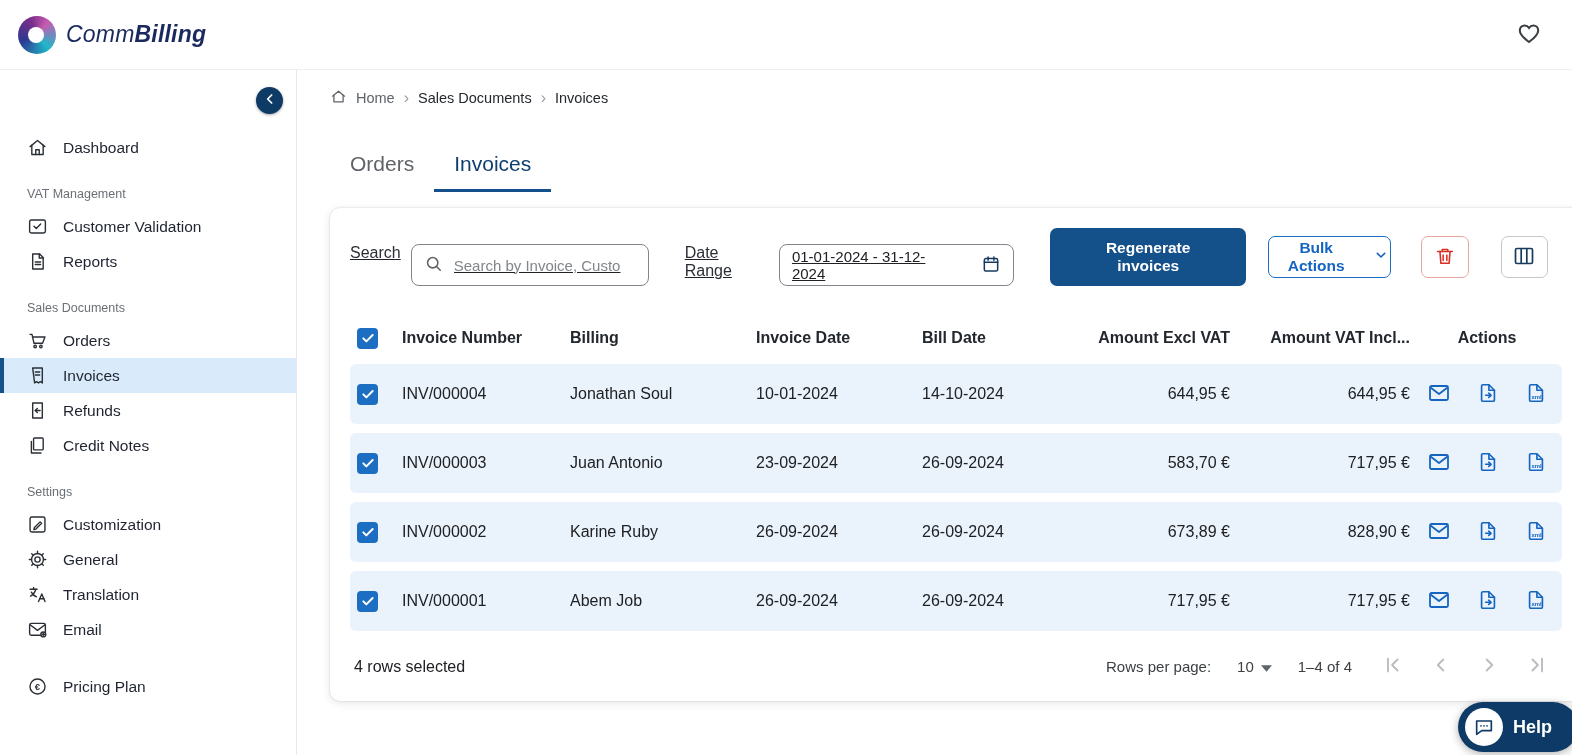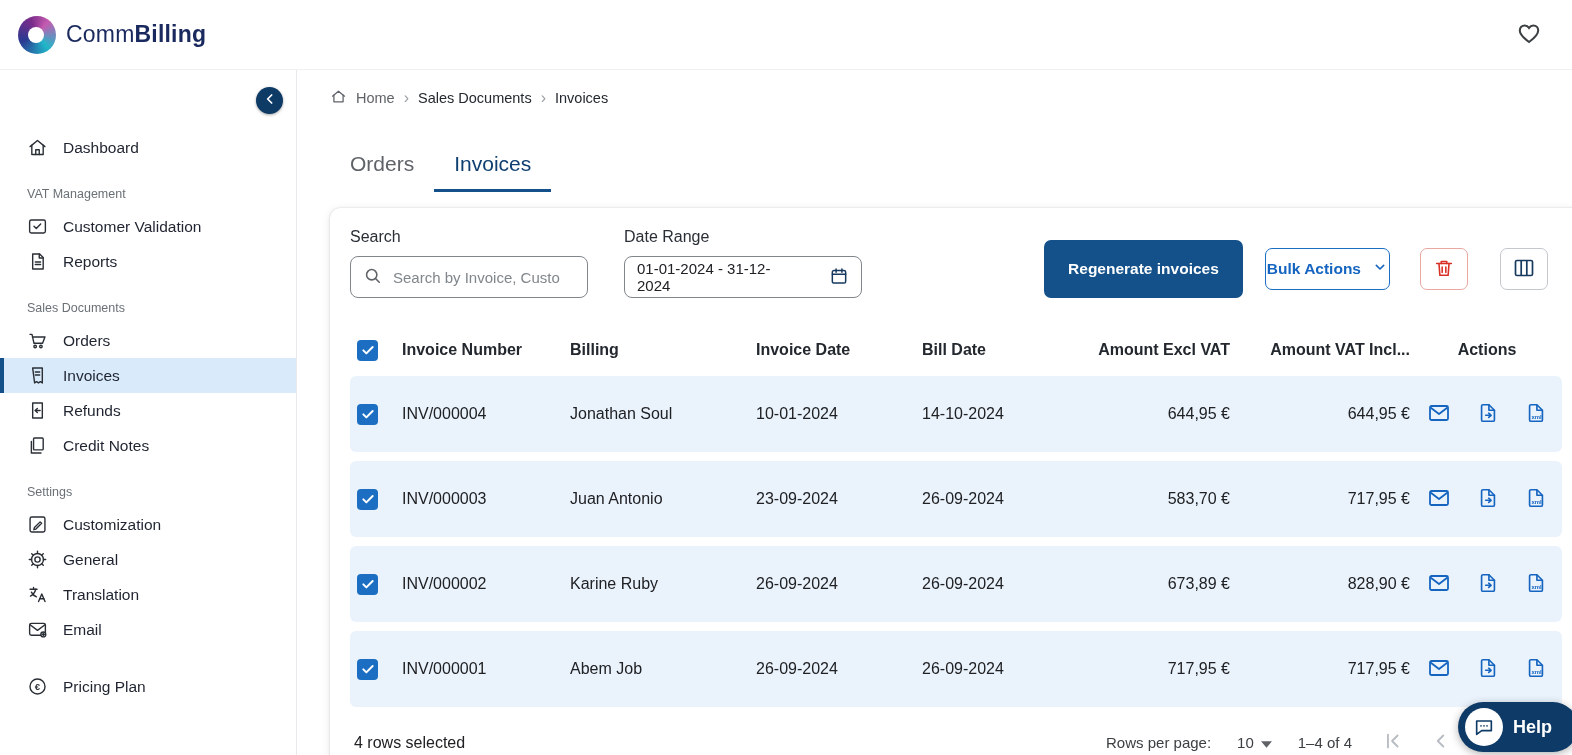--- a/index.html
+++ b/index.html
@@ -5,21 +5,21 @@
   * { box-sizing: border-box; }
   html,body { margin:0; padding:0; }
   body {
     width:1572px; height:755px; overflow:hidden;
     font-family:"Liberation Sans", sans-serif;
     background:#fff; color:#202124;
   }
   
   .topbar{height:70px;display:flex;align-items:center;justify-content:space-between;
     padding:0 30px 0 18px;border-bottom:1px solid #eef0f2;background:#fff;}
-  .brand{display:flex;align-items:center;gap:10px;}
+  .brand{display:flex;align-items:center;gap:10px;font-style:italic;}
   .logo{width:38px;height:38px;border-radius:50%;position:relative;
     background:conic-gradient(from 140deg,#20b7c9,#2b3990 30%,#7b2d8b 55%,#c65bb0 72%,#20b7c9 100%);}
   .logo::before{content:"";position:absolute;width:16px;height:16px;left:10px;top:11px;background:#fff;border-radius:50%;}
   .brand-text{font-size:23px;color:#1b2a5e;letter-spacing:.2px;}
   .brand-text b{font-weight:700;}
   .plain-btn{background:none;border:none;padding:0;cursor:pointer;display:flex;align-items:center;}
   
   .body-row{display:flex;height:685px;}
   .sidebar{width:297px;min-width:297px;border-right:1px solid #e7e9ec;position:relative;
     padding-top:60px;background:#fff;}
@@ -40,42 +40,42 @@
   .crumb{cursor:pointer;}
   .crumb-dark{color:#24292f;}
   .tabs{display:flex;margin-top:34px;}
   .tab{font-size:21px;color:#5f6368;padding:10px 20px 13px;cursor:pointer;border-bottom:3px solid transparent;}
   .tab.active{color:#0f3f71;font-weight:500;border-bottom-color:var(--primary,#0f4b86);}
   .card{margin:16px -10px 0 0;background:#fff;border-radius:10px;
     box-shadow:0 0 2px rgba(0,0,0,.18),0 2px 10px rgba(0,0,0,.10);
     padding:20px 20px 12px;}
   
   .filters{display:flex;align-items:flex-end;}
-  .fgroup{display:flex;flex-direction:column;gap:10px;margin-right:36px;}
+  .fgroup{display:flex;flex-direction:row;gap:10px;margin-right:36px;text-decoration:underline;}
   .flabel{font-size:16px;color:#2a2f36;}
   .inputbox{display:flex;align-items:center;gap:9px;height:42px;border:1px solid #80868b;
     border-radius:8px;padding:0 12px;width:238px;background:#fff;font-size:15px;color:#202124;}
   .inputbox input{border:none;outline:none;font-size:15px;width:100%;font-family:inherit;color:#202124;background:transparent;}
   .inputbox input::placeholder{color:#80868b;}
   .datebox{justify-content:space-between;cursor:pointer;gap:38px;}
   .toolbar{margin-left:auto;display:flex;align-items:center;padding-right:14px;}
   .btn-primary{height:58px;padding:0 24px;background:var(--primary,#14518a);border:none;border-radius:7px;
     color:#fff;font-weight:700;font-size:15.5px;cursor:pointer;font-family:inherit;}
   .btn-outline{height:42px;padding:0 1px;margin-left:22px;border:1.5px solid var(--accent,#1b6ec2);border-radius:7px;
     color:#1565c0;font-weight:700;font-size:15.5px;background:#fff;display:flex;align-items:center;gap:11px;
     cursor:pointer;font-family:inherit;}
   .sq-btn{width:48px;height:42px;border-radius:7px;display:flex;align-items:center;justify-content:center;
     background:#fff;cursor:pointer;}
   .sq-btn.delete{border:1px solid #eaa7a1;color:var(--danger,#d93025);margin-left:30px;}
   .sq-btn.columns{border:1px solid #c4c7cc;color:#173a5e;margin-left:32px;}
   
   .tbl{margin-top:26px;}
   .trow{display:grid;grid-template-columns:44px 168px 186px 166px 150px 1fr 180px 150px;align-items:center;}
   .thead{height:52px;font-weight:700;font-size:16px;color:#23272e;}
-  .tdata{height:76px;background:var(--row-bg,#eaf3fc);border-radius:6px;margin-bottom:9px;font-size:16px;color:#202124;}
+  .tdata{height:60px;background:var(--row-bg,#eaf3fc);border-radius:6px;margin-bottom:9px;font-size:16px;color:#202124;}
   .cell{padding-left:8px;white-space:nowrap;overflow:hidden;text-overflow:ellipsis;}
   .cell.num{text-align:right;padding-right:2px;}
   .cell.actions{display:flex;justify-content:center;align-items:center;gap:26px;padding-left:0;}
   .cell.cb{padding-left:0;display:flex;}
   .checkbox{width:21px;height:21px;border-radius:4px;background:var(--accent,#1b6ec2);
     display:flex;align-items:center;justify-content:center;margin-left:7px;cursor:pointer;flex:none;}
   .act-icon{background:none;border:none;padding:0;cursor:pointer;color:#1565c0;display:flex;align-items:center;}
   
   .tfoot{display:flex;align-items:center;margin-top:6px;padding:14px 4px 10px;font-size:16px;color:#202124;}
   .foot-right{margin-left:auto;display:flex;align-items:center;gap:26px;font-size:15px;color:#3c4043;padding-right:10px;}

